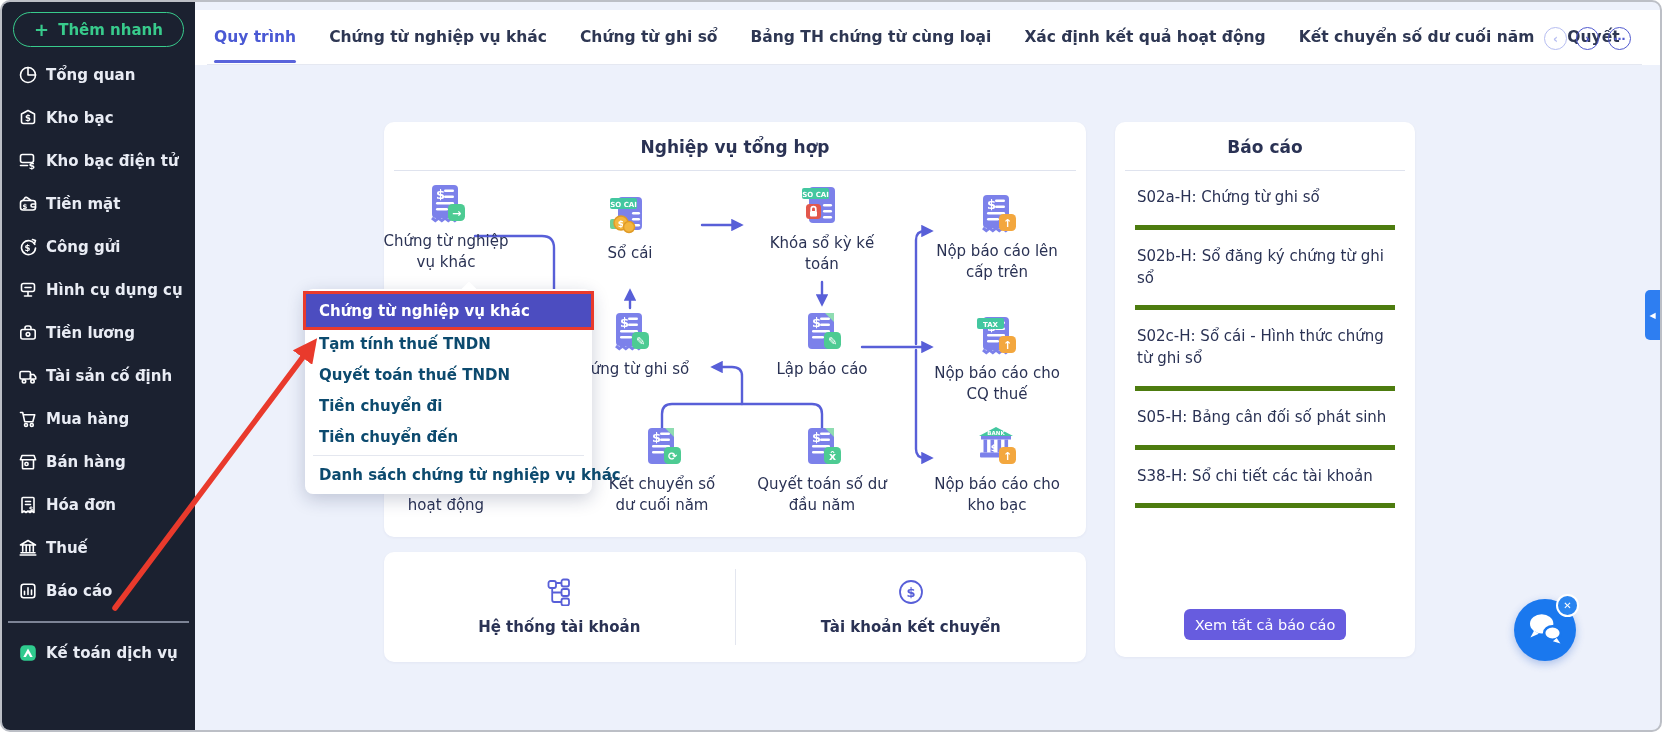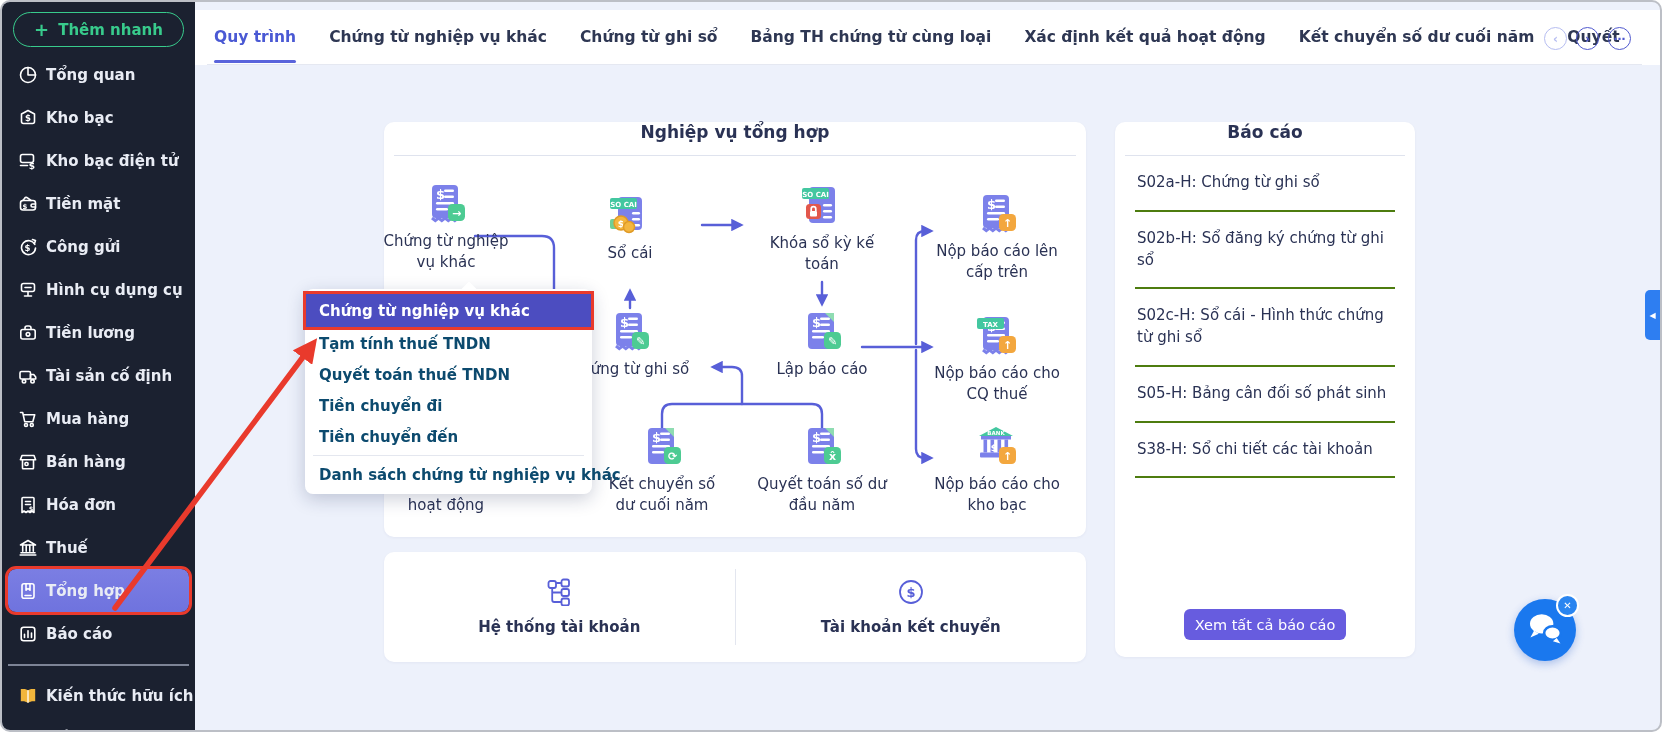--- a/index.html
+++ b/index.html
@@ -26,36 +26,36 @@
   .tab.active{color:#4a59d4;}
   .tab.active::after{content:"";position:absolute;left:0;right:0;bottom:1px;height:3px;background:#5a64db;border-radius:2px;}
   .tab-nav{position:absolute;right:29px;top:17px;display:flex;gap:9px;}
   .nav-circle{width:21px;height:21px;border-radius:50%;border:1.6px solid #5059ce;color:#5059ce;font-size:12px;font-weight:700;
     display:flex;align-items:center;justify-content:center;cursor:pointer;line-height:1;}
   .nav-circle.disabled{border-color:#b6bdf1;color:#b6bdf1;}
 
   
   .card{position:absolute;background:#fff;border-radius:10px;box-shadow:0 1px 3px rgba(30,40,90,.05);}
   .flow-card{left:382px;top:120px;width:702px;height:415px;}
-  .card-title{text-align:center;font-size:17px;font-weight:700;color:#2a3254;}
+  .card-title{text-align:center;font-size:17px;font-weight:700;color:#2a3254;padding-top:15px;}
   .card-hr{margin:13px 10px 0;border-top:1px solid #dfe3ee;height:0;}
 
   .fnode{position:absolute;width:130px;text-align:center;z-index:2;}
   .fnode .ficon{display:block;margin:0 auto;width:44px;height:44px;}
   .fnode .flabel{margin-top:5px;font-size:15px;color:#2a3254;line-height:1.38;font-weight:500;}
   .flow-lines{position:absolute;left:0;top:0;z-index:1;}
 
   .links-card{left:382px;top:550px;width:702px;height:110px;display:flex;align-items:stretch;}
   .link-cell{flex:1;display:flex;flex-direction:column;align-items:center;justify-content:center;gap:8px;cursor:pointer;}
   .link-cell .llabel{font-size:15px;font-weight:600;color:#2a3254;}
   .links-sep{width:1px;background:#e3e6ef;margin:17px 0;}
 
   .reports-card{left:1113px;top:120px;width:300px;height:535px;display:flex;flex-direction:column;}
   .report-list{padding:0 20px;flex:0 0 auto;}
-  .report-row{padding:16px 2px;border-bottom:2px solid #4d7c0f;font-size:15px;color:#2a3254;line-height:1.45;cursor:pointer;}
+  .report-row{padding:16px 2px;border-bottom:5px solid #4d7c0f;font-size:15px;color:#2a3254;line-height:1.45;cursor:pointer;}
   .view-all-btn{margin:auto auto 17px;width:162px;height:31px;background:#675cdf;border:none;border-radius:6px;color:#fff;
     font-size:14.5px;font-family:inherit;cursor:pointer;display:flex;align-items:center;justify-content:center;}
 
   
   .ctx-menu{position:absolute;left:303px;top:287px;width:287px;background:#fff;border-radius:8px;z-index:50;
     box-shadow:0 5px 18px rgba(25,35,80,.22);padding:4px 0;}
   .ctx-caret{position:absolute;left:158px;top:-5px;width:12px;height:12px;background:#fff;transform:rotate(45deg);}
   .menu-item{height:31px;display:flex;align-items:center;padding:0 14px;font-size:15px;color:#0c4a6e;font-weight:700;cursor:pointer;white-space:nowrap;}
   .menu-item.active{height:35px;background:#4c4dc0;color:#fff;font-weight:600;position:relative;}
   .menu-item.active::after{content:"";position:absolute;inset:-2px;border:3px solid #e93a2c;pointer-events:none;}
@@ -211,49 +211,30 @@
         <div class="side-item">
           <span class="side-ico">
             <svg viewBox="0 0 20 20" fill="none" stroke="currentColor" stroke-width="1.6" stroke-linecap="round" stroke-linejoin="round">
               <path d="M10 2.5 17.5 7h-15z"></path>
               <path d="M4.7 7v6.2M8.2 7v6.2M11.8 7v6.2M15.3 7v6.2"></path>
               <path d="M3 14.8h14M2.2 17h15.6"></path>
             </svg>
           </span>
           <span class="side-label">Thuế</span>
         </div>
-        <div class="side-item active">
-          <span class="side-ico">
-            <svg viewBox="0 0 20 20" fill="none" stroke="currentColor" stroke-width="1.6" stroke-linecap="round" stroke-linejoin="round">
-              <rect x="4" y="2.8" width="12" height="14.4" rx="2"></rect>
-              <path d="M8 2.8v6.4l2-1.7 2 1.7V2.8"></path>
-              <path d="M7 14.5h6"></path>
-            </svg>
-          </span>
-          <span class="side-label">Tổng hợp</span>
-        </div>
         <div class="side-item">
           <span class="side-ico">
             <svg viewBox="0 0 20 20" fill="none" stroke="currentColor" stroke-width="1.6" stroke-linecap="round" stroke-linejoin="round">
               <rect x="3.2" y="3.2" width="13.6" height="13.6" rx="2.5"></rect>
               <path d="M6.5 13.5v-3.2M10 13.5V6.8M13.5 13.5V9"></path>
             </svg>
           </span>
           <span class="side-label">Báo cáo</span>
         </div>
         <div class="side-divider"></div>
-        <div class="side-item">
-          <span class="side-ico">
-            <svg viewBox="0 0 20 20">
-              <path d="M10 4.2C8 3 5.5 2.6 2.8 3.1v12.2c2.7-.5 5.2.2 7.2 1.4 2-1.2 4.5-1.9 7.2-1.4V3.1C14.5 2.6 12 3 10 4.2z" fill="#f2b63c"></path>
-              <path d="M10 4.2v12.5" stroke="#fff" stroke-width="1.3"></path>
-            </svg>
-          </span>
-          <span class="side-label">Kiến thức hữu ích</span>
-        </div>
         <div class="side-item">
           <span class="side-ico">
             <svg viewBox="0 0 20 20">
               <rect x="2.2" y="2.2" width="15.6" height="15.6" rx="4.5" fill="#2fcb8e"></rect>
               <path d="M10 5.4l4.7 8.6H5.3z" fill="#fff"></path>
               <path d="M10 10.3l2.1 3.7H7.9z" fill="#2fcb8e"></path>
             </svg>
           </span>
           <span class="side-label">Kế toán dịch vụ</span>
         </div>

